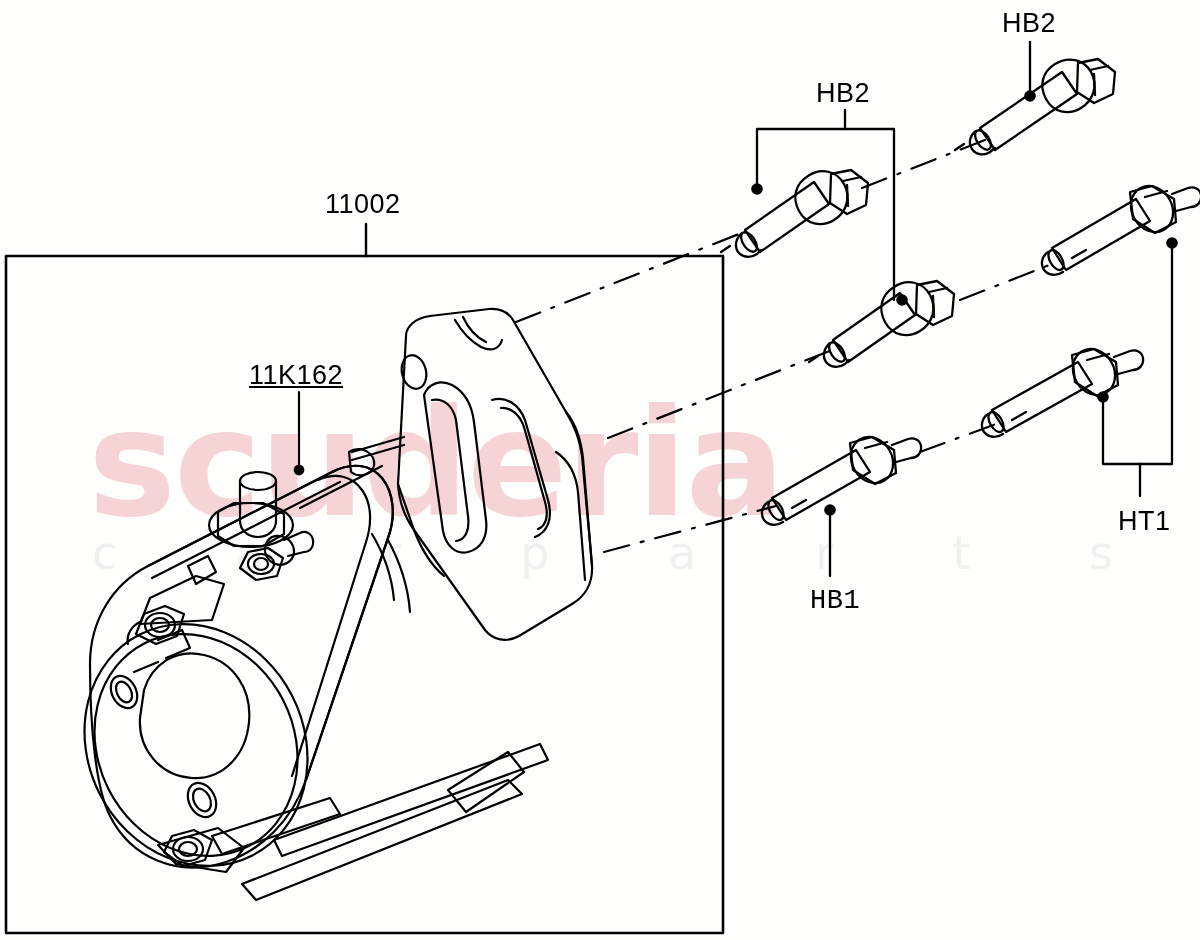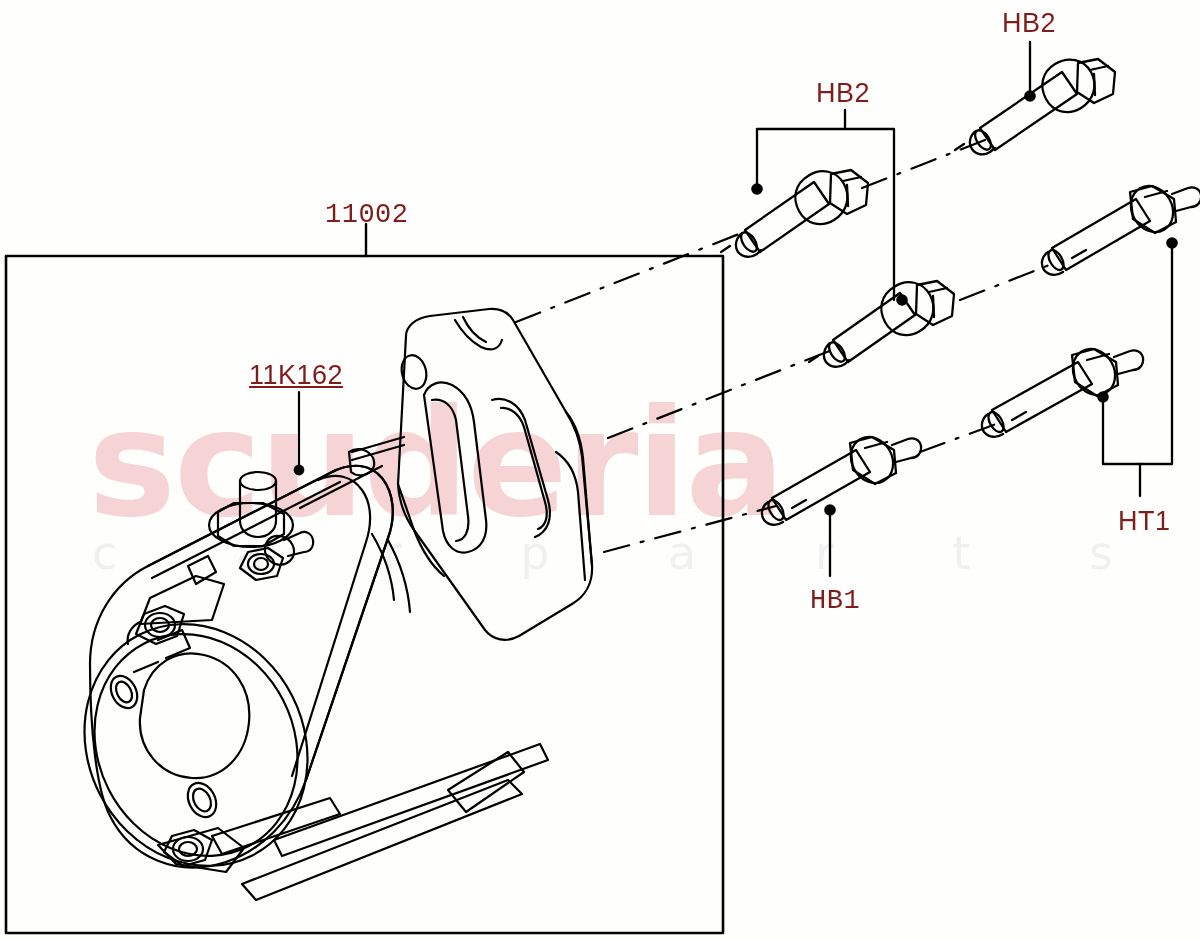--- a/index.html
+++ b/index.html
@@ -29,21 +29,21 @@
     left:92px;top:530px;
     font-size:46px;
     color:#f0f0f0;
     letter-spacing:52px;
     font-family:"DejaVu Sans", sans-serif;
     line-height:1;
     white-space:nowrap;
   }
   .lbl{
     position:absolute;
-    color:#7f1d1d;
+    color:#000000;
     font-size:27px;
     font-family:"Liberation Sans", sans-serif;
     white-space:nowrap;
     letter-spacing:0.5px;
   }
 </style>
 </head>
 <body>
 
 <div id="stage">
@@ -294,20 +294,20 @@
       <polyline points="757,189 757,129 894,129 894,300" stroke-width="2.3"></polyline>
       <line x1="845" y1="110" x2="845" y2="129"></line>
 
       <line x1="830" y1="576" x2="830" y2="510"></line>
 
       <polyline points="1172,243 1172,464 1103,464 1103,397" stroke-width="2.3"></polyline>
       <line x1="1140" y1="464" x2="1140" y2="496"></line>
     </g>
   </svg>
 
-  <div class="lbl" style="left:325px;top:200px;font-family:Liberation Mono, monospace;">11002</div>
+  <div class="lbl" style="left:325px;top:189px;">11002</div>
   <div class="lbl" style="left:249px;top:360px;text-decoration:underline;">11K162</div>
   <div class="lbl" style="left:1002px;top:8px;">HB2</div>
   <div class="lbl" style="left:816px;top:78px;">HB2</div>
   <div class="lbl" style="left:810px;top:586px;font-family:Liberation Mono, monospace;">HB1</div>
   <div class="lbl" style="left:1118px;top:506px;text-align:center;">HT1</div>
 
 </div>
 
 </body></html>

